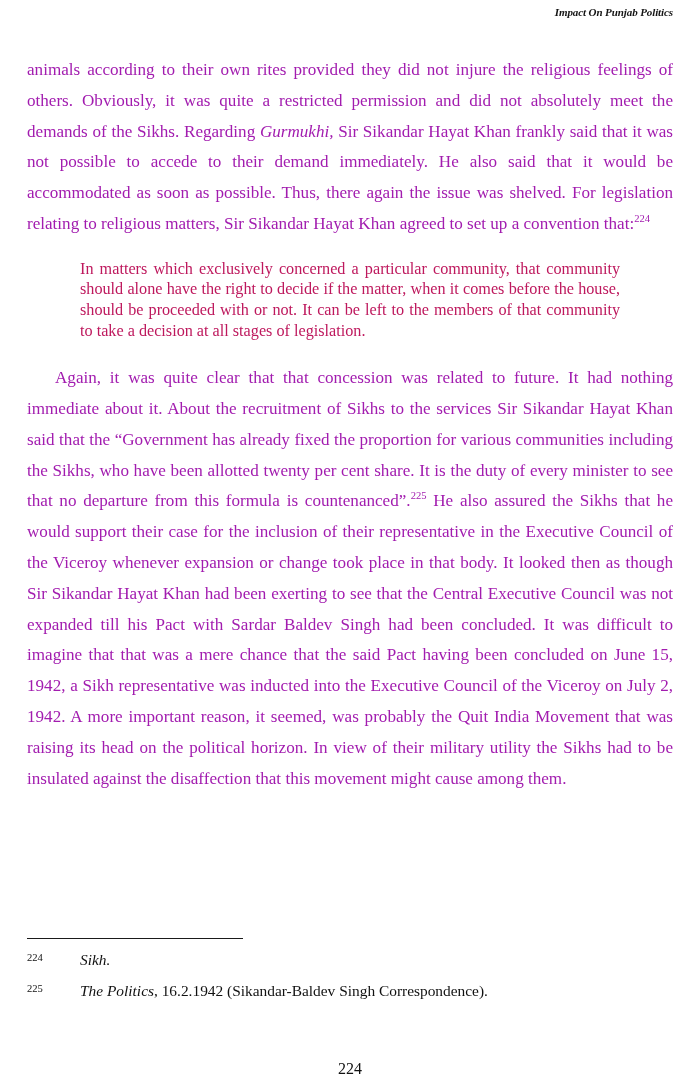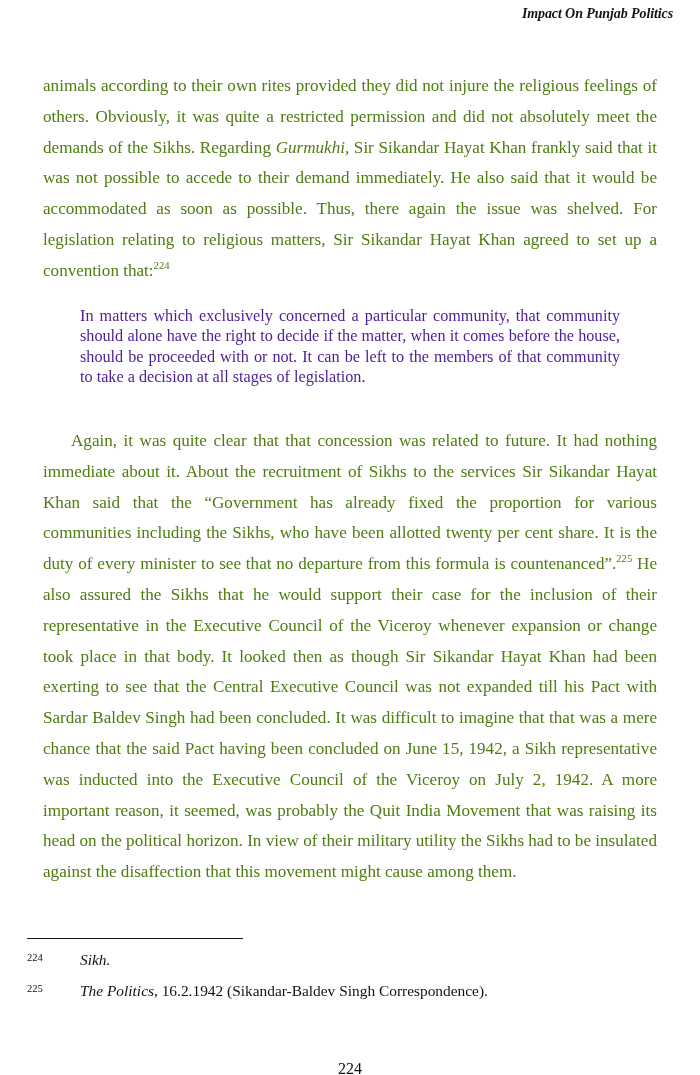--- a/index.html
+++ b/index.html
@@ -24,60 +24,60 @@
     box-sizing: border-box;
   }
 
   
   .running-header {
     position: absolute;
     top: 6px;
     right: 27px;
     font-style: italic;
     font-weight: 600;
-    font-size: 14px;
+    font-size: 11px;
     letter-spacing: -0.1px;
     color: #141414;
     white-space: nowrap;
   }
 
   
   .content {
     position: absolute;
     left: 27px;
     top: 55px;
     width: 646px;
   }
 
   p.body-par {
-    margin: 16px;
+    margin: 0;
     font-size: 17.1px;
     line-height: 30.8px;
     text-align: justify;
     text-justify: inter-word;
-    color: #4d7c0f;
+    color: #a21caf;
     hyphens: none;
   }
   p.body-par.indented {
     text-indent: 28px;
   }
   p.body-par + p.body-par {
     margin-top: 0;
   }
 
   .blockquote {
     margin: 19px 0 0 0;
     padding: 0;
     width: 540px;
     margin-left: 53px;
     font-size: 16.2px;
     line-height: 20.6px;
     text-align: justify;
     text-justify: inter-word;
-    color: #4c1d95;
+    color: #be185d;
   }
 
   .gap-after-quote {
     height: 22px;
   }
 
   sup {
     font-size: 10.6px;
     vertical-align: super;
     line-height: 0;

